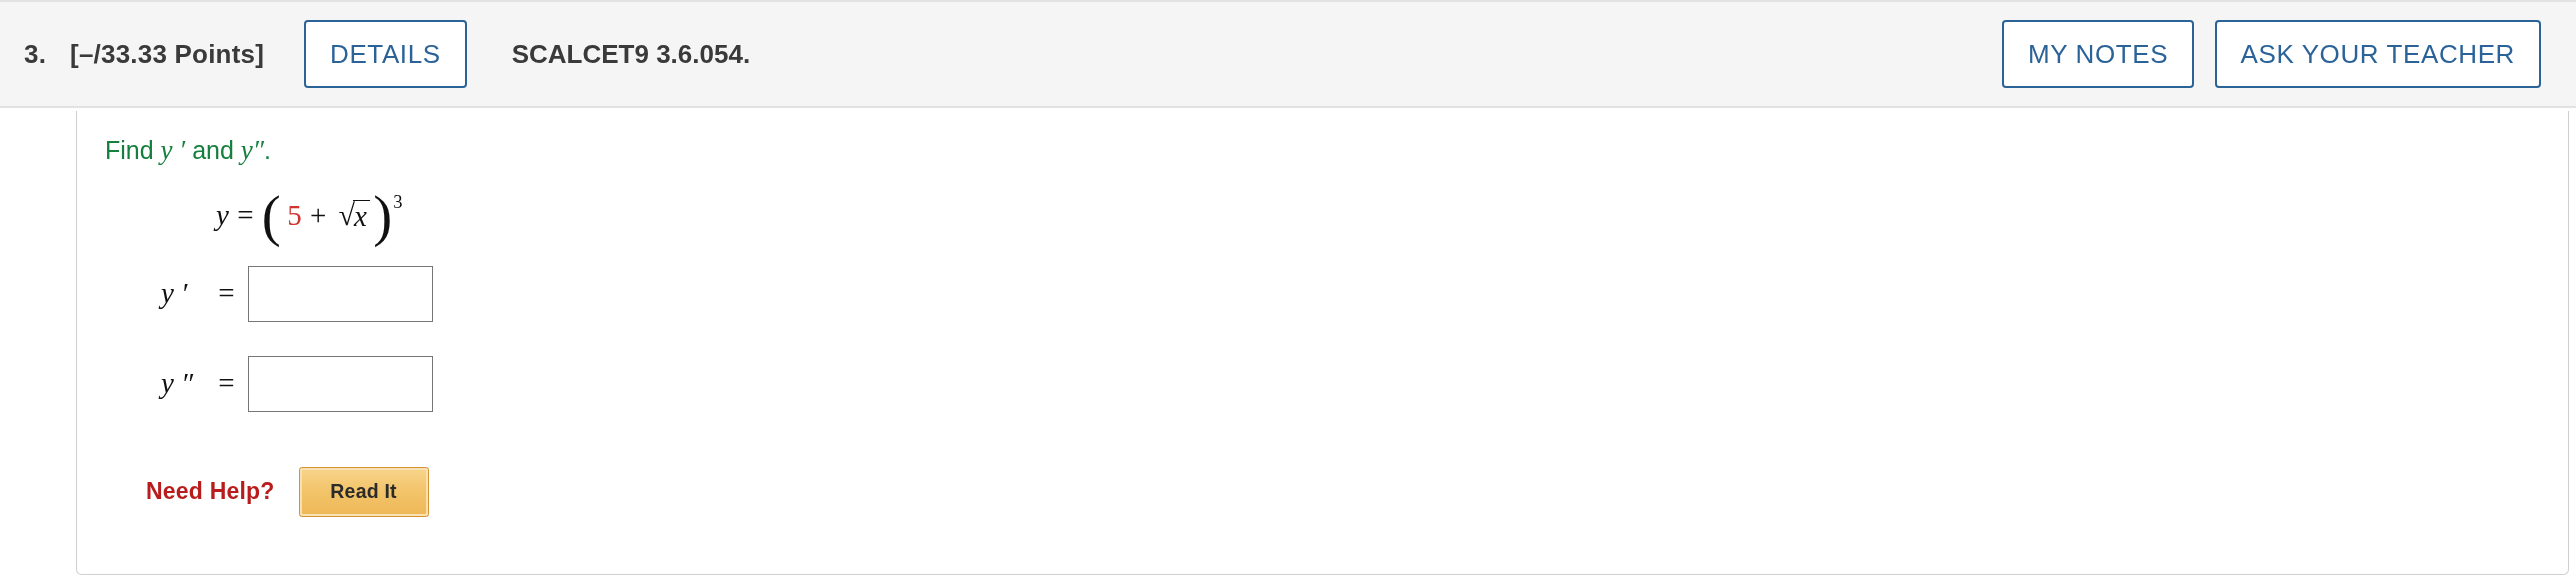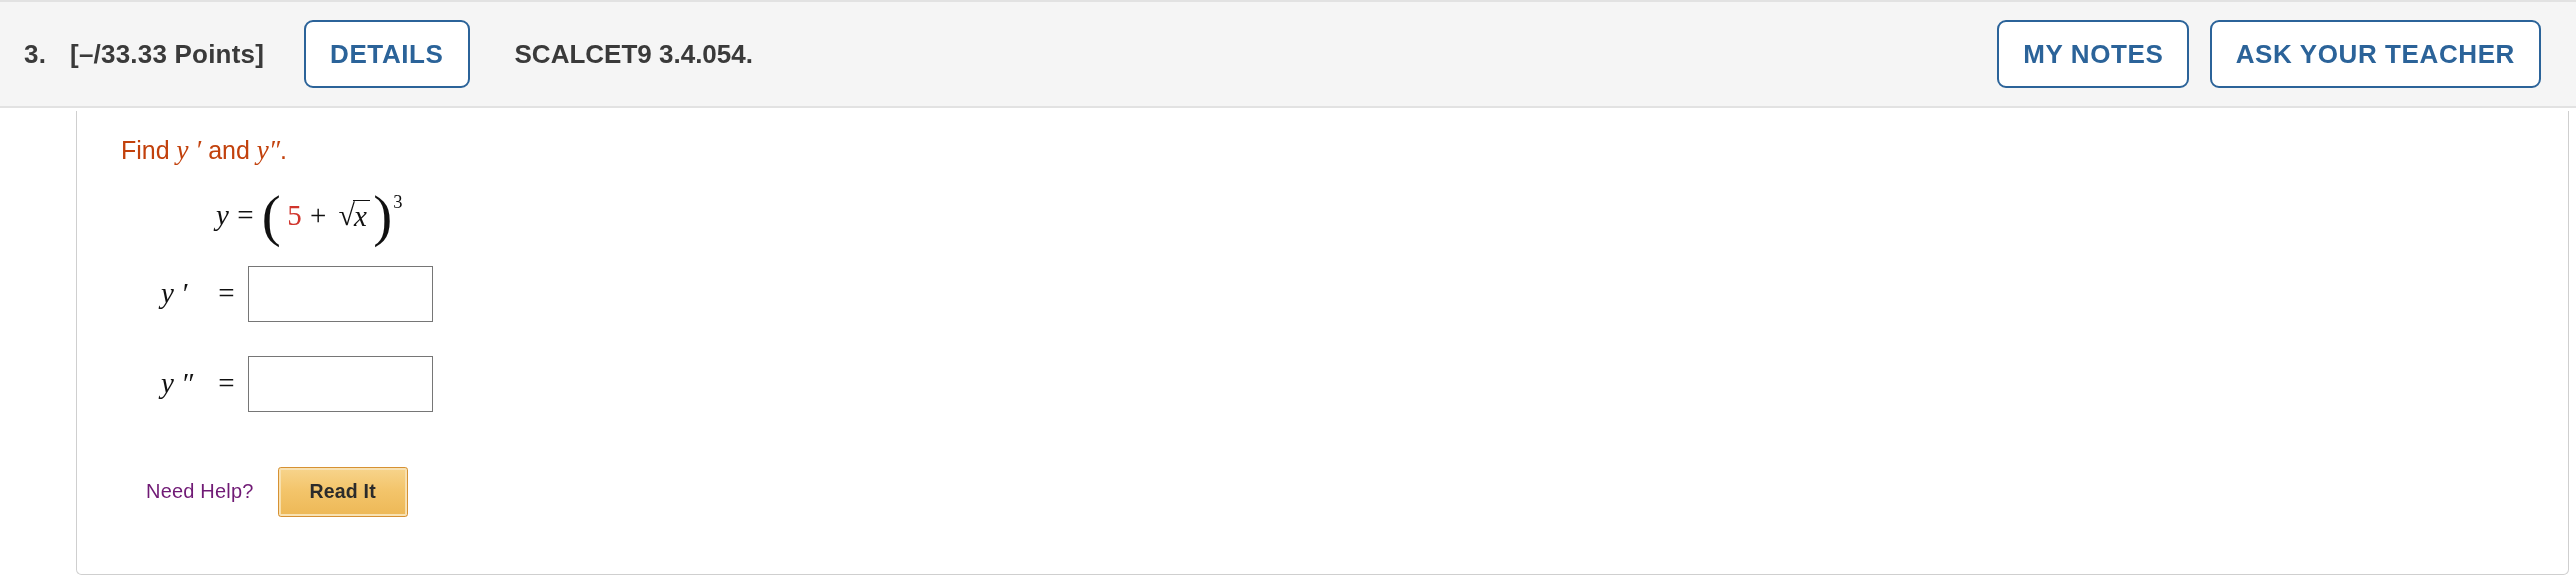--- a/index.html
+++ b/index.html
@@ -44,25 +44,25 @@
     letter-spacing: 0.2px;
     white-space: nowrap;
     margin-left: 24px;
   }
   .btn-outline {
     display: inline-flex;
     align-items: center;
     justify-content: center;
     box-sizing: border-box;
     border: 2.8px solid #2b6399;
-    border-radius: 9px;
+    border-radius: 4px;
     background: #ffffff;
     color: #2b6399;
     font-size: 26px;
-    font-weight: bold;
+    font-weight: normal;
     letter-spacing: 0.6px;
     height: 68px;
     padding: 0 24px;
     cursor: pointer;
     white-space: nowrap;
   }
   .btn-details { margin-left: 40px; }
   .qref {
     font-size: 26px;
     font-weight: bold;
@@ -87,24 +87,23 @@
     border-bottom: 1.9px solid #cfcfcf;
     border-bottom-left-radius: 5.6px;
     border-bottom-right-radius: 5.6px;
   }
   .panel-inner {
     padding: 26px 0 0 28px;
   }
 
   .prompt {
     font-size: 25px;
-    color: #c2410c;
+    color: #15803d;
     line-height: 1;
     white-space: nowrap;
-    margin-left: 16px;
   }
   .mvar {
     font-style: italic;
     font-family: "Liberation Serif", serif;
     font-size: 27px;
   }
 
   
   .eq-row {
     margin-top: 22px;
@@ -199,23 +198,23 @@
 
   
   .help-row {
     display: flex;
     align-items: center;
     padding-left: 41px;
     margin-top: 57px;
     height: 45px;
   }
   .help-label {
-    color: #701a75;
-    font-size: 20px;
-    font-weight: normal;
+    color: #b91c1c;
+    font-size: 23px;
+    font-weight: bold;
     letter-spacing: 0.2px;
     white-space: nowrap;
   }
   .read-it {
     margin-left: 24px;
     box-sizing: border-box;
     display: inline-flex;
     align-items: center;
     justify-content: center;
     width: 130px;
@@ -232,21 +231,21 @@
     white-space: nowrap;
   }
 </style>
 </head>
 <body>
 
 <div class="qheader">
   <span class="qnum">3.</span>
   <span class="qpoints">[–/33.33 Points]</span>
   <button class="btn-outline btn-details">DETAILS</button>
-  <span class="qref">SCALCET9 3.4.054.</span>
+  <span class="qref">SCALCET9 3.6.054.</span>
   <span class="header-spacer"></span>
   <button class="btn-outline btn-notes">MY NOTES</button>
   <button class="btn-outline btn-ask">ASK YOUR TEACHER</button>
 </div>
 
 <div class="panel">
   <div class="panel-inner">
 
     <div class="prompt"><span>Find </span><span class="mvar">y</span><span class="mvar"> ′</span><span> and </span><span class="mvar">y</span><span class="mvar">″</span><span>.</span></div>
 

